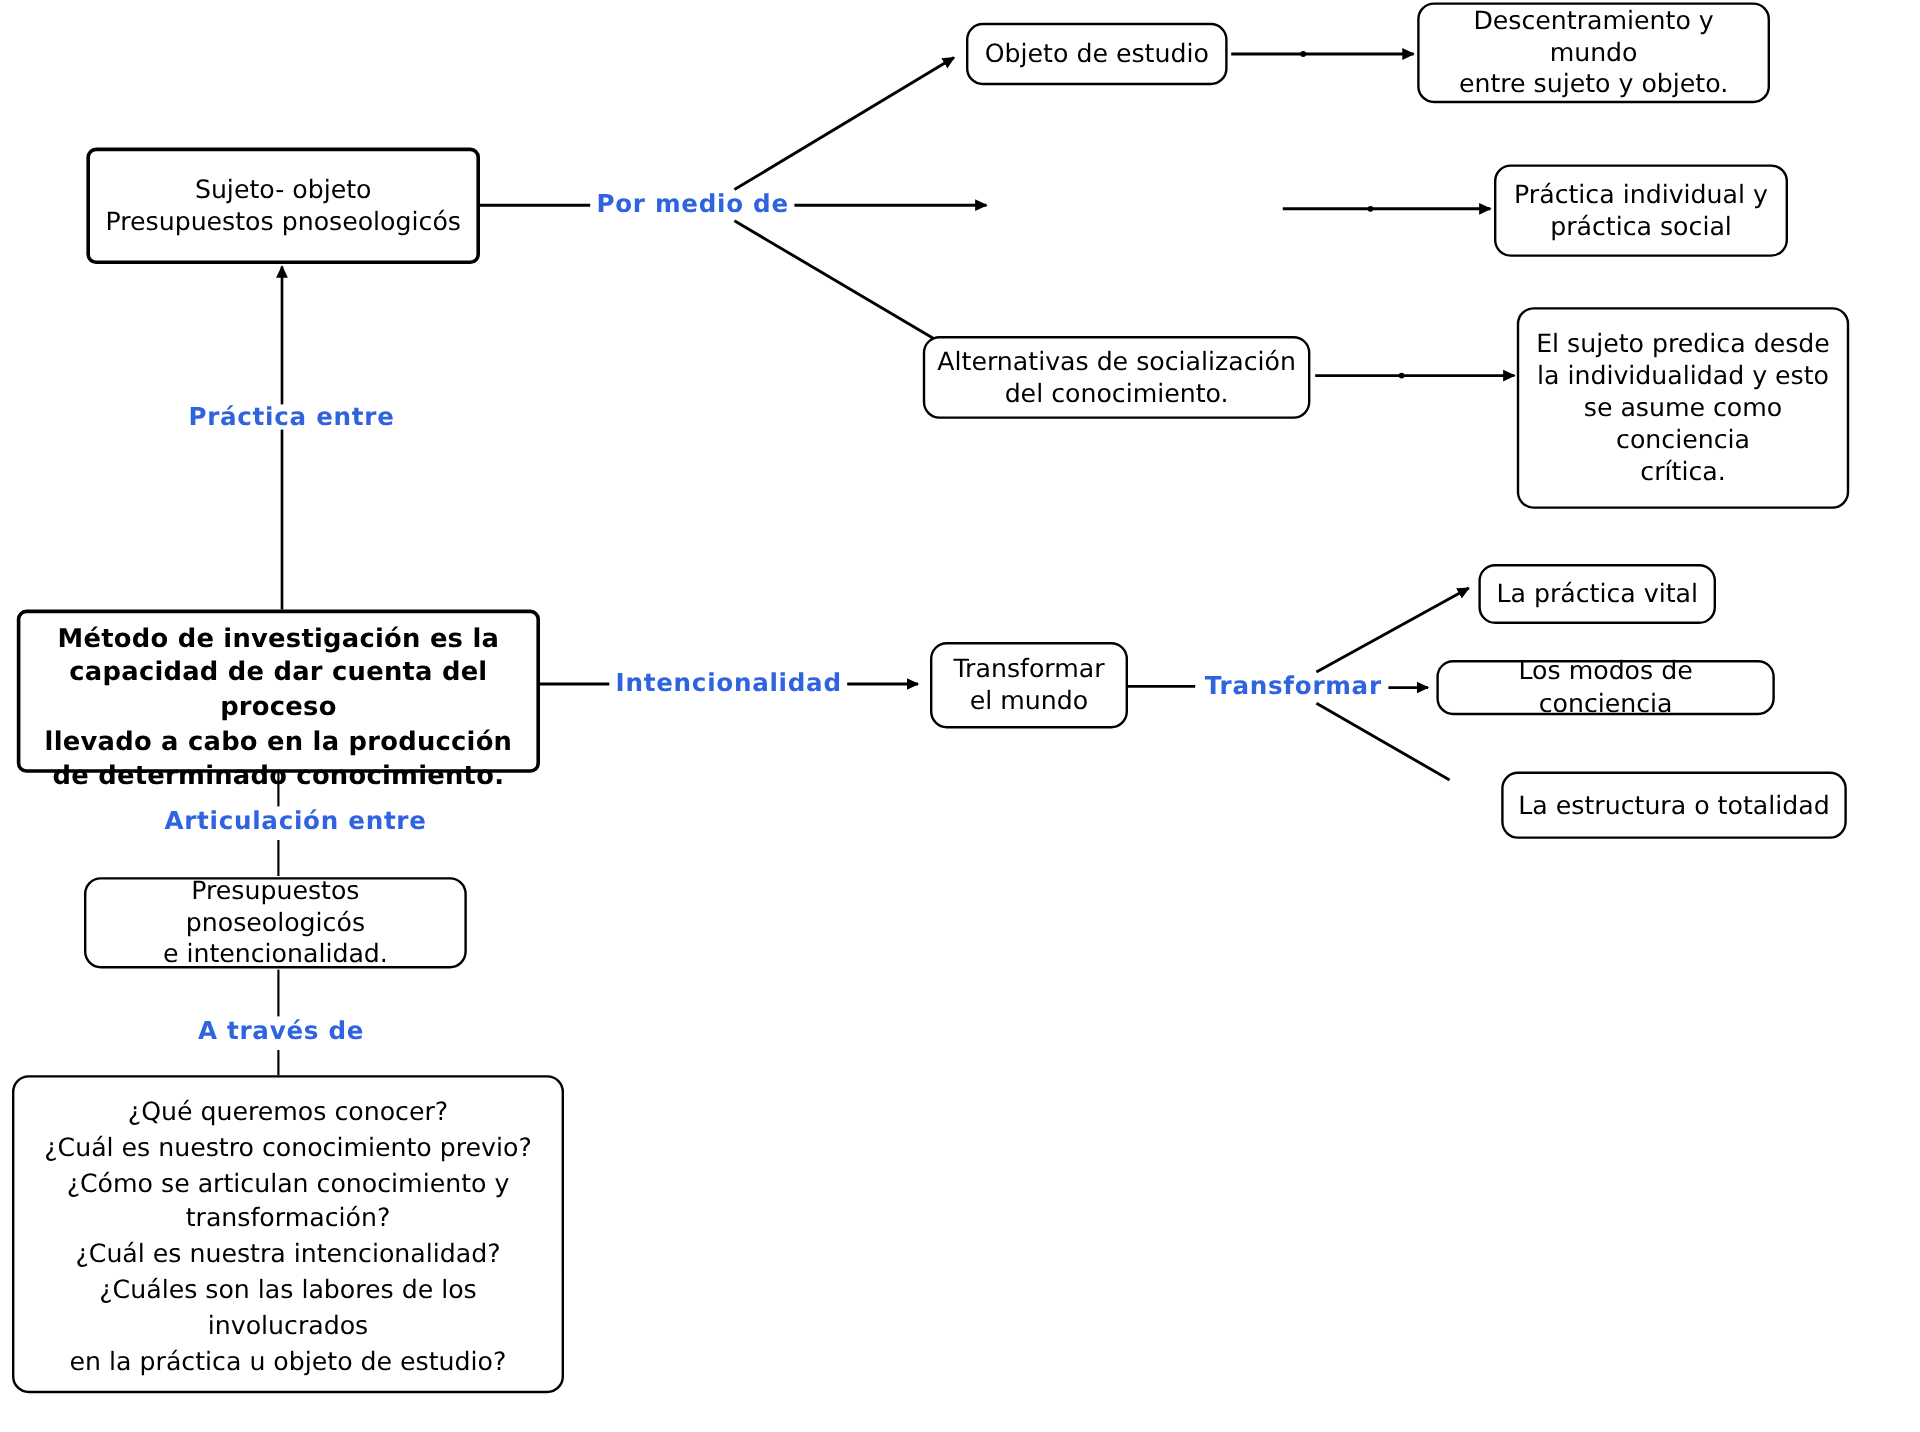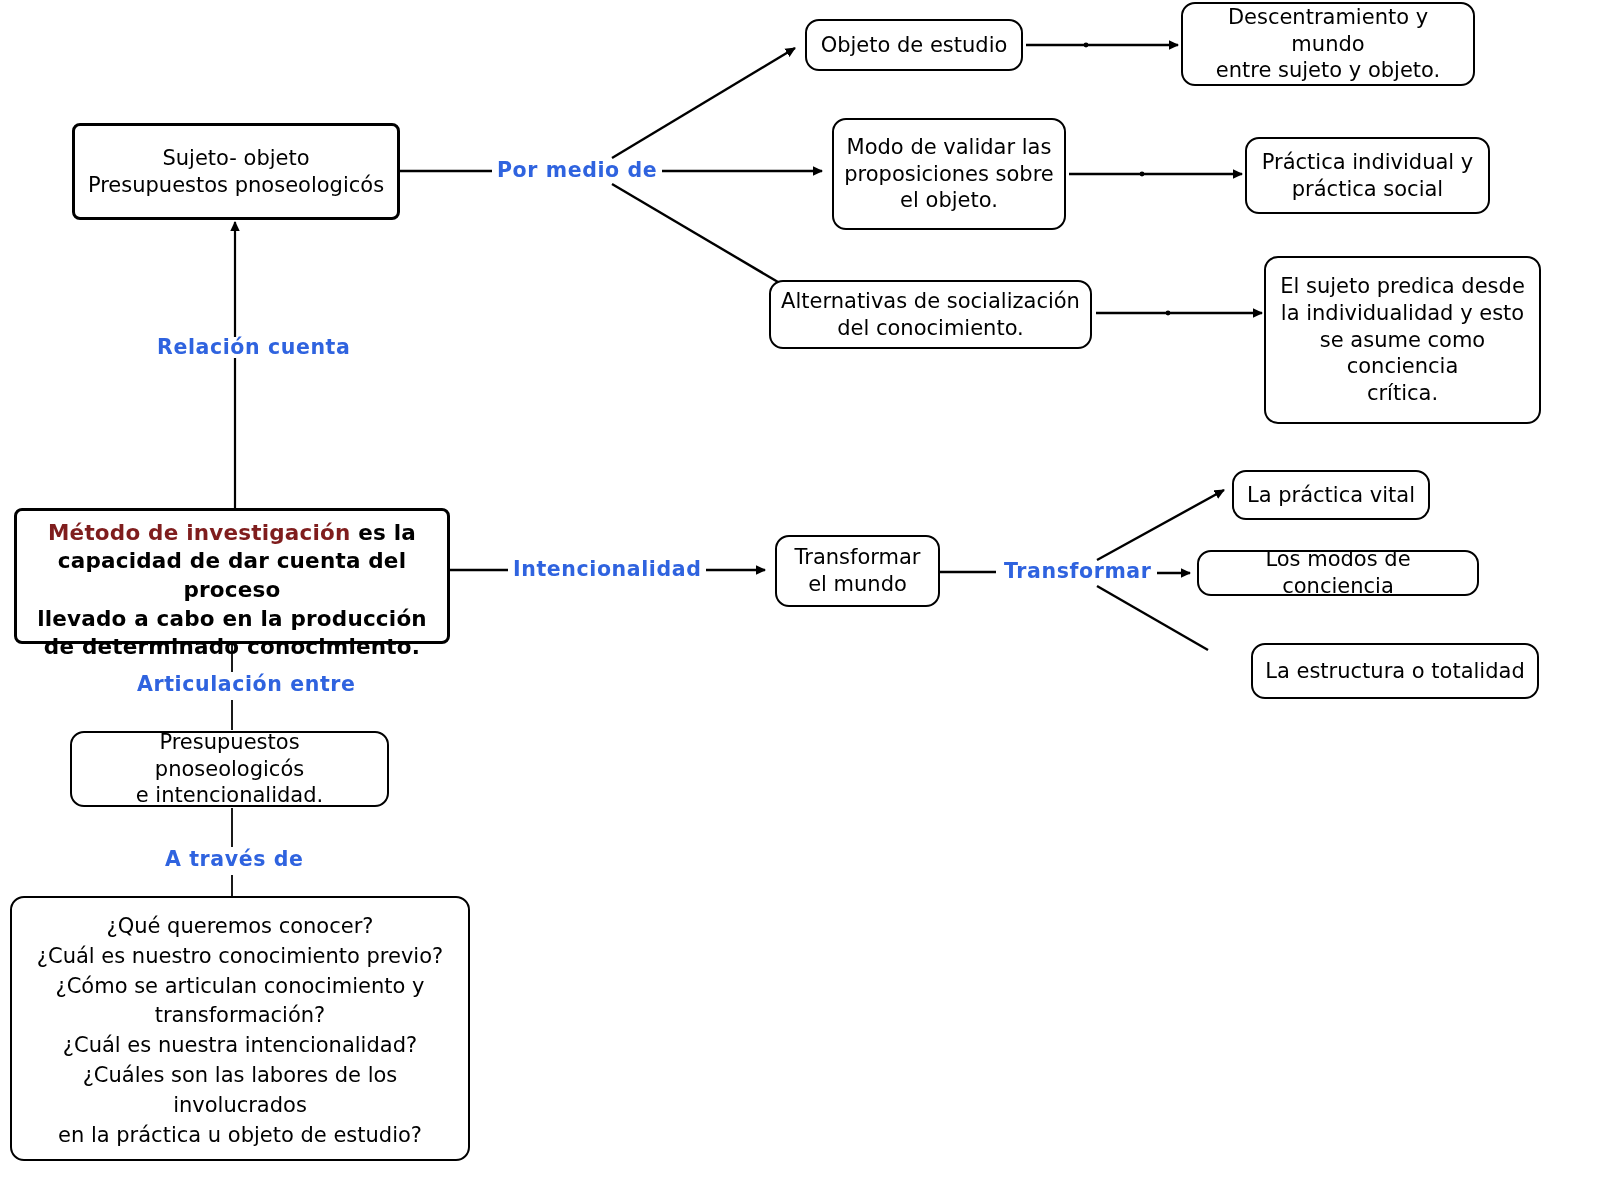--- a/index.html
+++ b/index.html
@@ -25,21 +25,21 @@
     white-space:pre-line;
   }
   .node.thick{border-width:3.5px;border-radius:8px;}
 
   .node.central{
     font-weight:bold;
     font-size:21.5px;
     line-height:1.33;
     letter-spacing:.2px;
   }
-  .node.central .hl{color:#7f1d1d;font-weight:bold;}
+  .node.central .hl{color:#000000;font-weight:bold;}
 
   .node.questions{
     font-size:21px;
     line-height:1.42;
     align-items:flex-start;
     padding-top:14px;
   }
 
   .link-label{
     position:absolute;
@@ -102,23 +102,20 @@
   </svg>
 
   <div class="node thick" style="left:72px; top:123px; width:328px; height:97px;">Sujeto- objeto
 Presupuestos pnoseologicós</div>
 
   <div class="node" style="left:805px; top:19px; width:218px; height:52px;">Objeto de estudio</div>
 
   <div class="node" style="left:1181px; top:2px; width:294px; height:84px;">Descentramiento y mundo
 entre sujeto y objeto.</div>
 
-  <div class="node" style="left:832px; top:118px; width:234px; height:112px;">Modo de validar las
-proposiciones sobre
-el objeto.</div>
 
   <div class="node" style="left:1245px; top:137px; width:245px; height:77px;">Práctica individual y
 práctica social</div>
 
   <div class="node" style="left:769px; top:280px; width:323px; height:69px;">Alternativas de socialización
 del conocimiento.</div>
 
   <div class="node" style="left:1264px; top:256px; width:277px; height:168px;">El sujeto predica desde
 la individualidad y esto
 se asume como conciencia
@@ -148,21 +145,21 @@
   <div class="node questions" style="left:10px; top:896px; width:460px; height:265px;">¿Qué queremos conocer?
 ¿Cuál es nuestro conocimiento previo?
 ¿Cómo  se articulan conocimiento y
 transformación?
 ¿Cuál es nuestra intencionalidad?
 ¿Cuáles son las labores de los involucrados
 en la práctica u objeto de estudio?</div>
 
   <div class="link-label" style="left:492px; top:160px;">Por medio de</div>
 
-  <div class="link-label" style="left:152px; top:337px;">Relación cuenta</div>
+  <div class="link-label" style="left:152px; top:337px;">Práctica entre</div>
 
   <div class="link-label" style="left:508px; top:559px;">Intencionalidad</div>
 
   <div class="link-label" style="left:999px; top:561px;">Transformar</div>
 
   <div class="link-label" style="left:132px; top:674px;">Articulación entre</div>
 
   <div class="link-label" style="left:160px; top:849px;">A través de</div>
 
 </div>

